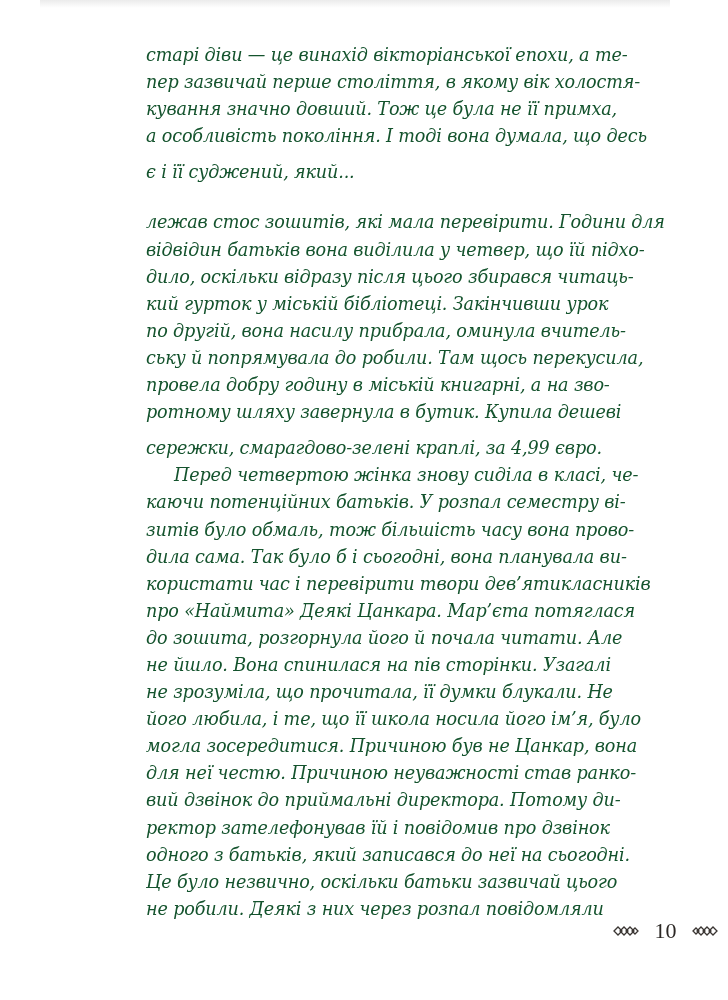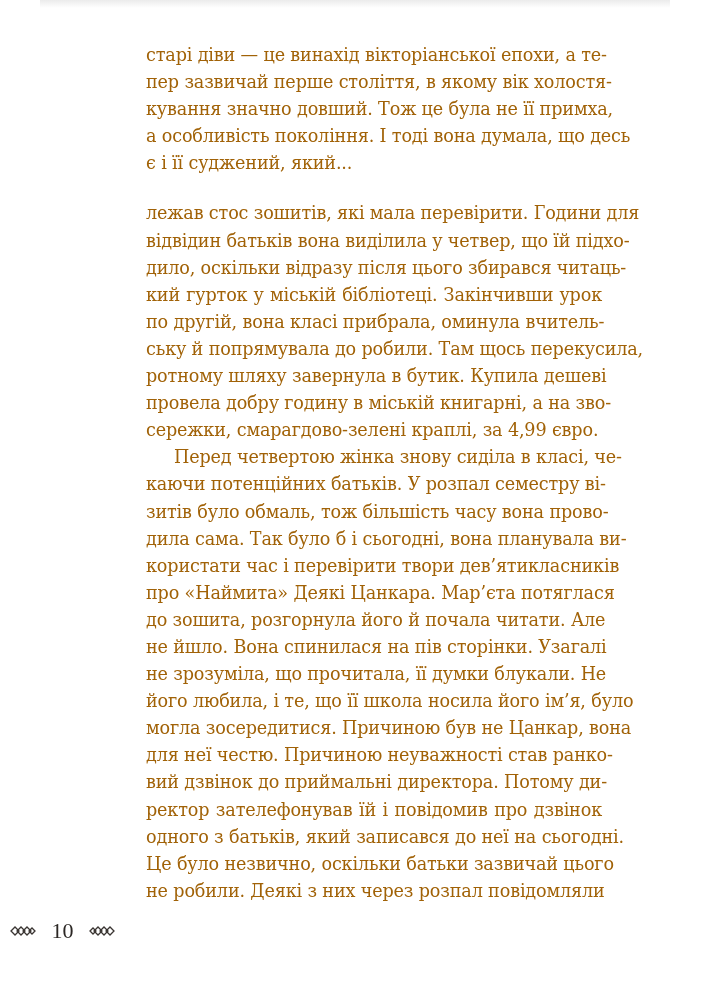--- a/index.html
+++ b/index.html
@@ -25,45 +25,47 @@
       background: linear-gradient(to bottom, rgba(0,0,0,0.08), rgba(0,0,0,0));
     }
     .text-column {
       position: absolute;
       left: 146px;
       top: 42px;
       width: 456px;
       font-family: "DejaVu Serif", "Liberation Serif", serif;
       font-size: 17.6px;
       line-height: 27.1px;
-      color: #a16207;
+      color: #14532d;
       letter-spacing: -0.15px;
+      font-style: italic;
     }
     .line {
       display: block;
       white-space: nowrap;
       text-align: justify;
       text-align-last: justify;
       height: 27.1px;
     }
     .line.last {
       text-align-last: left;
+      margin-top: 9px;
     }
     .line.indent {
       padding-left: 28px;
     }
     .para-gap {
       height: 23px;
     }
     .footer {
       position: absolute;
       left: 0;
       width: 728px;
       top: 916px;
-      text-align: left;
+      text-align: right;
       font-family: "Liberation Serif", "DejaVu Serif", serif;
       font-size: 22px;
       color: #2b2724;
     }
     .footer .ornament {
       display: inline-block;
       vertical-align: middle;
       width: 26px;
       height: 12px;
       margin: 0 10px;
@@ -89,24 +91,24 @@
       <span class="line last">є і її суджений, який...</span>
     </div>
 
     <div class="para-gap"></div>
 
     <div>
       <span class="line">лежав стос зошитів, які мала перевірити. Години для</span>
       <span class="line">відвідин батьків вона виділила у четвер, що їй підхо-</span>
       <span class="line">дило, оскільки відразу після цього збирався читаць-</span>
       <span class="line">кий гурток у міській бібліотеці. Закінчивши урок</span>
-      <span class="line">по другій, вона класі прибрала, оминула вчитель-</span>
+      <span class="line">по другій, вона насилу прибрала, оминула вчитель-</span>
       <span class="line">ську й попрямувала до робили. Там щось перекусила,</span>
+      <span class="line">провела добру годину в міській книгарні, а на зво-</span>
       <span class="line">ротному шляху завернула в бутик. Купила дешеві</span>
-      <span class="line">провела добру годину в міській книгарні, а на зво-</span>
       <span class="line last">сережки, смарагдово-зелені краплі, за 4,99 євро.</span>
     </div>
 
     <div>
       <span class="line indent">Перед четвертою жінка знову сиділа в класі, че-</span>
       <span class="line">каючи потенційних батьків. У розпал семестру ві-</span>
       <span class="line">зитів було обмаль, тож більшість часу вона прово-</span>
       <span class="line">дила сама. Так було б і сьогодні, вона планувала ви-</span>
       <span class="line">користати час і перевірити твори дев’ятикласників</span>
       <span class="line">про «Наймита» Деякі Цанкара. Мар’єта потяглася</span>

